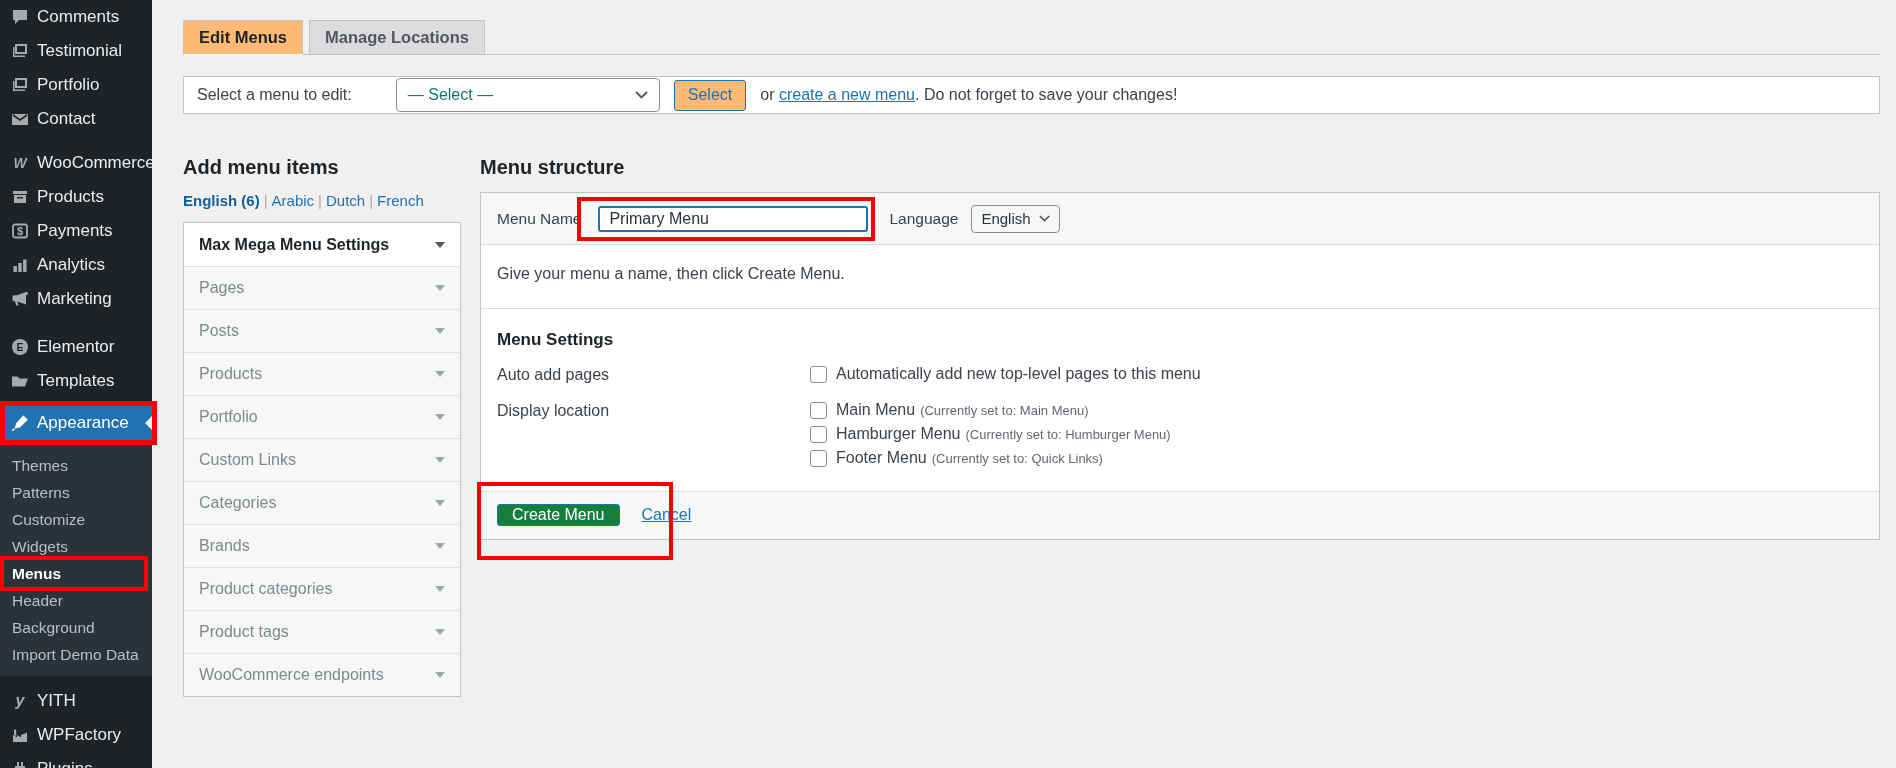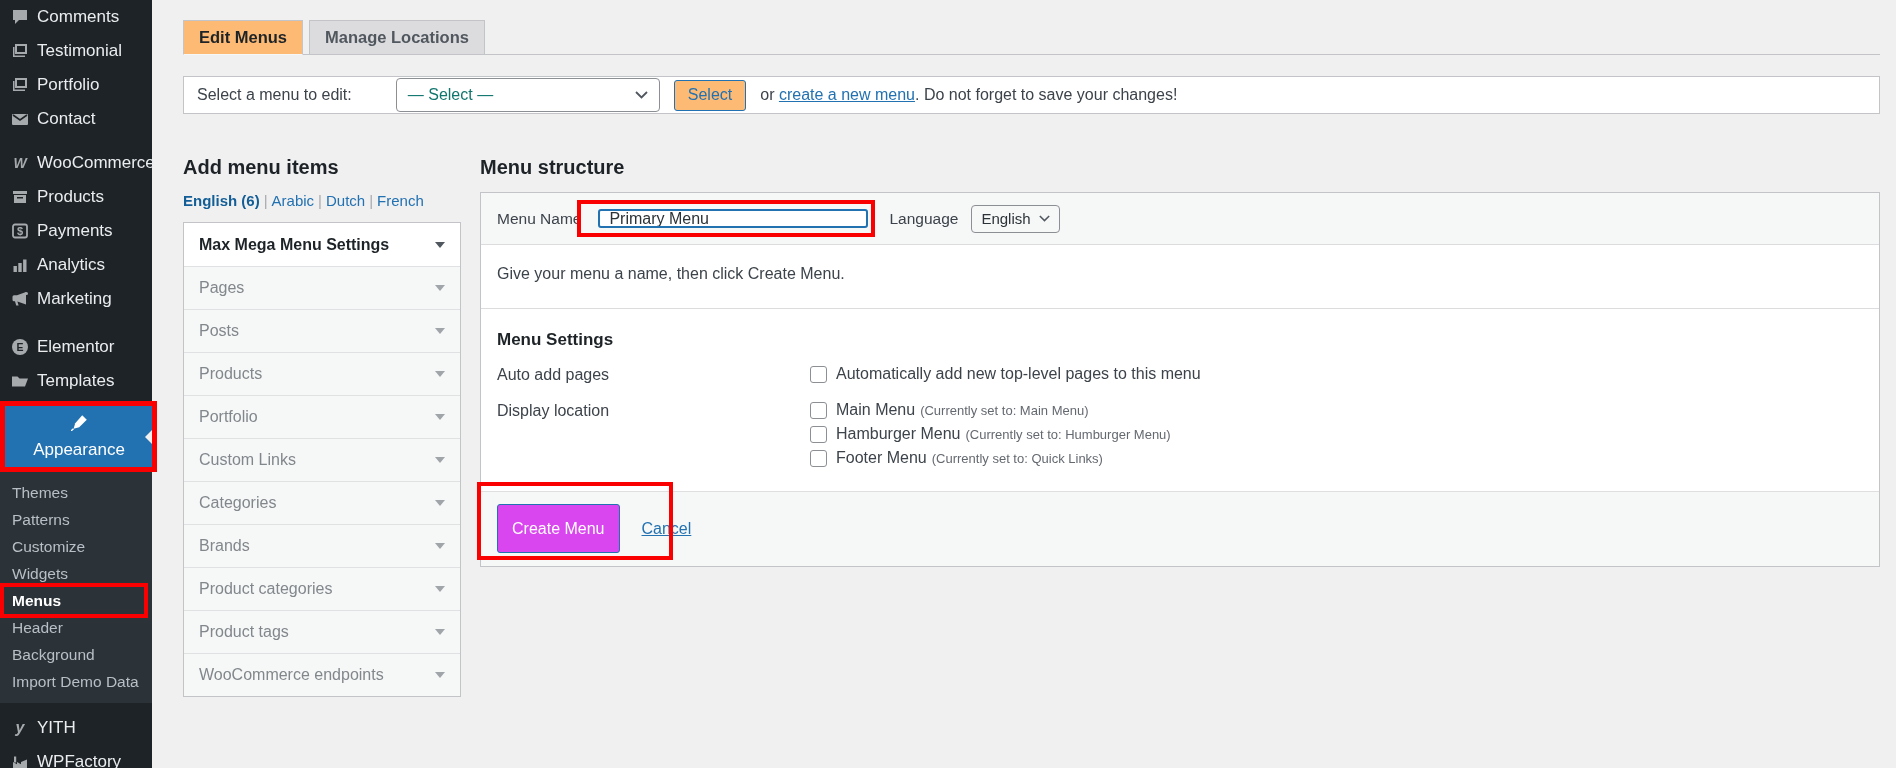--- a/index.html
+++ b/index.html
@@ -17,21 +17,21 @@
     font-size: 17px; position: relative; z-index: 2;
   }
   .sb-item {
     display: flex; align-items: center; gap: 7px;
     padding: 7px 4px 7px 10px; cursor: pointer; position: relative;
   }
   .sb-item .micon { width: 20px; height: 20px; flex: none; fill: #a7aaad; }
   .sb-gap-sm { height: 8px; }
   .sb-gap-md { height: 10px; }
   .sb-gap-lg { height: 14px; }
-  .sb-item.active { background: #2271b1; color: #fff; flex-direction: column; }
+  .sb-item.active { background: #2271b1; color: #fff; }
   .sb-item.active .micon { fill: #fff; }
   .sb-item.active::after {
     content: ""; position: absolute; right: 0; top: 50%;
     transform: translateY(-50%);
     border: 7px solid transparent; border-right-color: #f0f0f1; border-left-width: 0;
   }
   .sb-submenu { background: #2c3338; padding: 12px 0 8px; }
   .sub-item {
     padding: 5px 8px 5px 12px; font-size: 15.5px; color: #b8bfc6;
     cursor: pointer; line-height: 17px; position: relative;
@@ -95,21 +95,21 @@
 
   .panel { background: #fff; border: 1px solid #c3c4c7; }
   .panel-header {
     background: #f6f7f7; border-bottom: 1px solid #dcdcde;
     height: 52px; display: flex; align-items: center; padding: 0 16px; font-size: 15.5px;
   }
   .mn-label { margin-right: 17px; }
   .input-wrap { position: relative; }
   .redbox-input { left: -21px; right: -7px; top: -9px; bottom: -9px; }
   .menu-name-input {
-    width: 270px; height: 19px; border: 2px solid #2271b1; border-radius: 3px;
+    width: 270px; height: 26px; border: 2px solid #2271b1; border-radius: 3px;
     font-size: 16px; padding: 0 9px; color: #2c3338; background: #fff; outline: none;
     font-family: "Liberation Sans", sans-serif;
   }
   .lang-label { margin-left: 21px; margin-right: 13px; }
   .lang-select {
     height: 28px; border: 1px solid #8c8f94; border-radius: 4px; background: #f6f7f7;
     display: flex; align-items: center; gap: 8px; padding: 0 9px; font-size: 15px;
     color: #2c3338; cursor: pointer;
   }
   .lang-select .chev { width: 11px; height: 7px; }
@@ -128,21 +128,21 @@
   }
   .cb-line { display: flex; align-items: center; margin-bottom: 6px; }
   .loc-note { font-size: 13px; color: #646970; margin-left: 5px; }
 
   .panel-footer {
     margin-top: 16px; background: #f6f7f7; border-top: 1px solid #dfdfe0;
     padding: 12px 16px 13px; display: flex; align-items: center; position: relative;
   }
   .redbox-create { left: -4px; top: -10px; width: 196px; height: 78px; }
   .create-btn {
-    height: 49px; padding: 0 14px; background: #d946ef; border: 1px solid #2271b1;
+    height: 22px; padding: 0 14px; background: #15803d; border: 1px solid #2271b1;
     color: #fff; border-radius: 3px; font-size: 16px; cursor: pointer;
     font-family: "Liberation Sans", sans-serif;
   }
   .cancel-link { margin-left: 22px; font-size: 16px; }
 
   .svgtext { font-family: "Liberation Sans", sans-serif; }
 </style>
 </head>
 <body>
 

